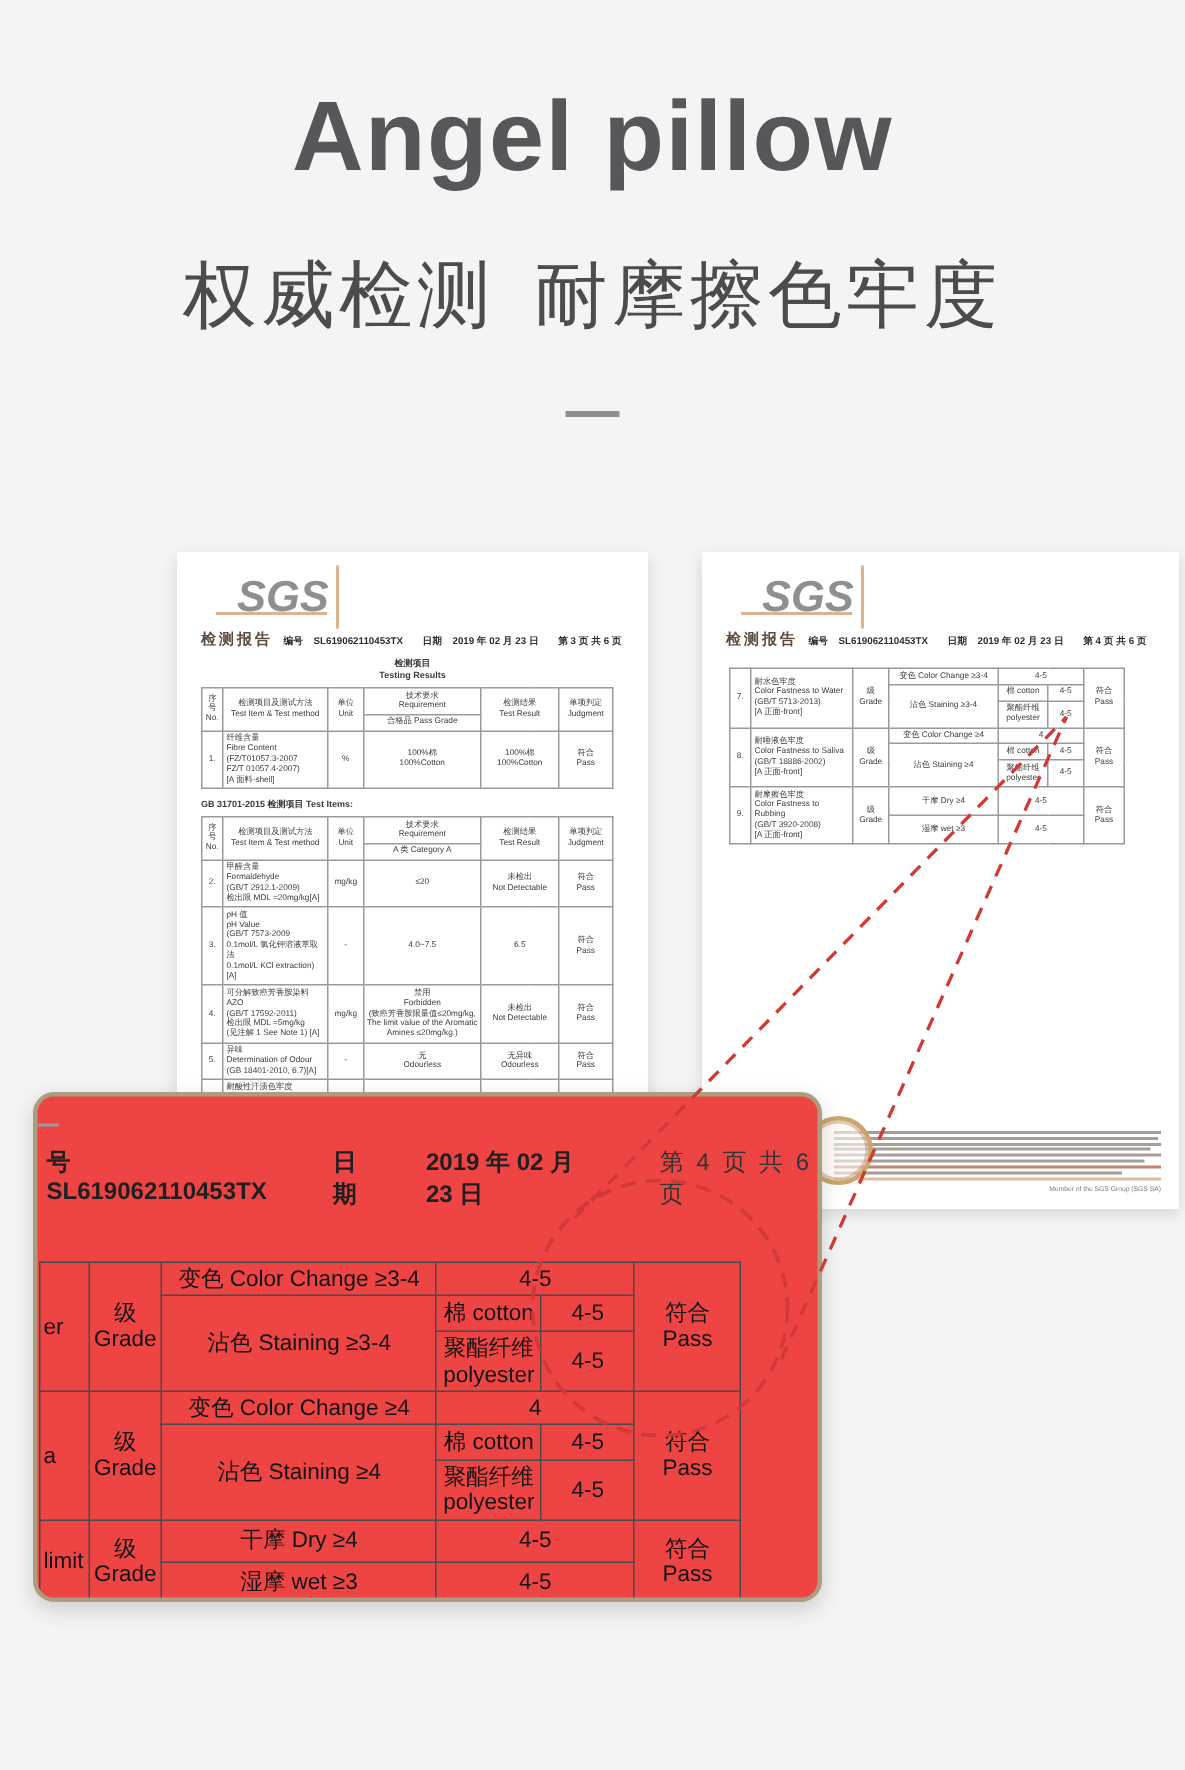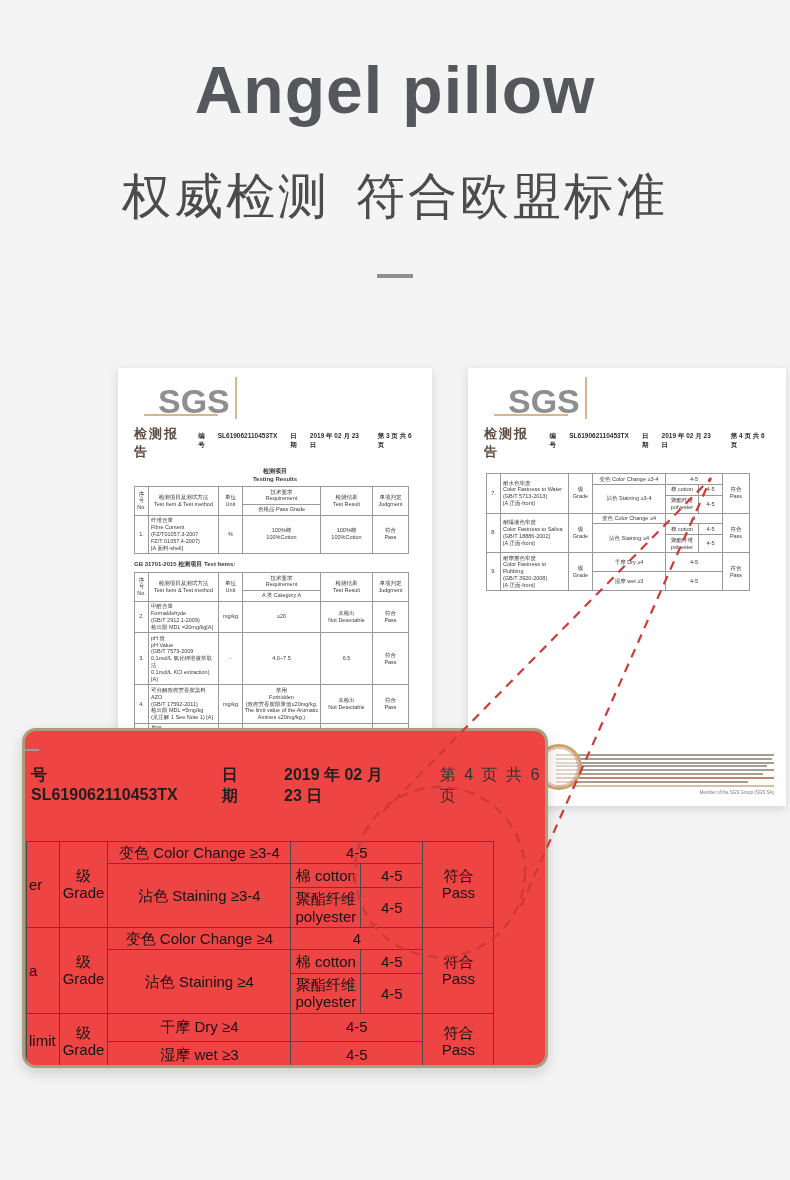--- a/index.html
+++ b/index.html
@@ -29,26 +29,26 @@
   
   .paper {
     position: absolute; background: #ffffff;
     box-shadow: 0 3px 10px rgba(0,0,0,0.13);
     overflow: hidden; z-index: 10;
   }
   .paper-left  { left: 118px; top: 368px; width: 314px; height: 378px; }
   .paper-right { left: 468px; top: 368px; width: 318px; height: 438px; }
 
   .sgs-wrap { position: relative; display: inline-block; margin: 14px 0 0 40px; }
-  .sgs-text { font-size: 34px; font-weight: 800; color: #8f8f8f; letter-spacing: 0px; position: relative; z-index: 2; }
+  .sgs-text { font-size: 29px; font-weight: 800; color: #8f8f8f; letter-spacing: 0px; position: relative; z-index: 2; font-style: italic; }
   .sgs-hline { position: absolute; left: -14px; bottom: 5px; width: 74px; height: 2px; background: #d9b48f; }
   .sgs-vline { position: absolute; right: -7px; top: -5px; width: 2px; height: 42px; background: #d9b48f; }
 
   .rep-head { display: flex; align-items: baseline; margin: 4px 14px 0 16px; gap: 7px; }
-  .rep-title { font-size: 13px; font-weight: bold; color: #5e4b40; letter-spacing: 2px; }
+  .rep-title { font-size: 10px; font-weight: bold; color: #5e4b40; letter-spacing: 2px; }
   .rep-meta { font-size: 6.5px; font-weight: bold; color: #2e2e2e; }
   .rep-meta.sp { margin-left: 6px; }
 
   .sec-title { text-align: center; font-size: 6px; font-weight: bold; margin-top: 7px; line-height: 1.25; }
   .gb-title { font-size: 6px; font-weight: bold; margin: 6px 0 2px 16px; }
 
   table.rep { border-collapse: collapse; table-layout: fixed; margin: 3px 0 0 16px; }
   table.rep th, table.rep td {
     border: 1px solid #9a9a9a; font-size: 5.5px; line-height: 1.25;
     text-align: center; vertical-align: middle; padding: 1.5px 1px;
@@ -101,21 +101,21 @@
 </style>
 </head>
 <body>
 
 <div class="stage">
 
   <div class="hero">
     <div class="hero-title">Angel pillow</div>
     <div class="hero-sub">
       <span>权威检测</span>
-      <span>符合欧盟标准</span>
+      <span>耐摩擦色牢度</span>
     </div>
     <div class="hero-divider"></div>
   </div>
 
   <div class="paper paper-left">
     <div class="sgs-wrap">
       <div class="sgs-hline"></div>
       <div class="sgs-vline"></div>
       <div class="sgs-text">SGS</div>
     </div>

